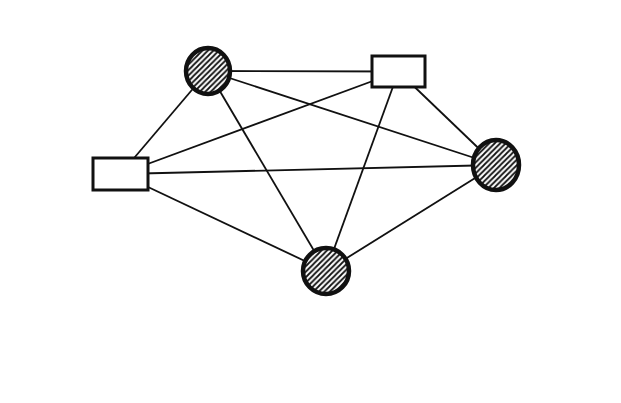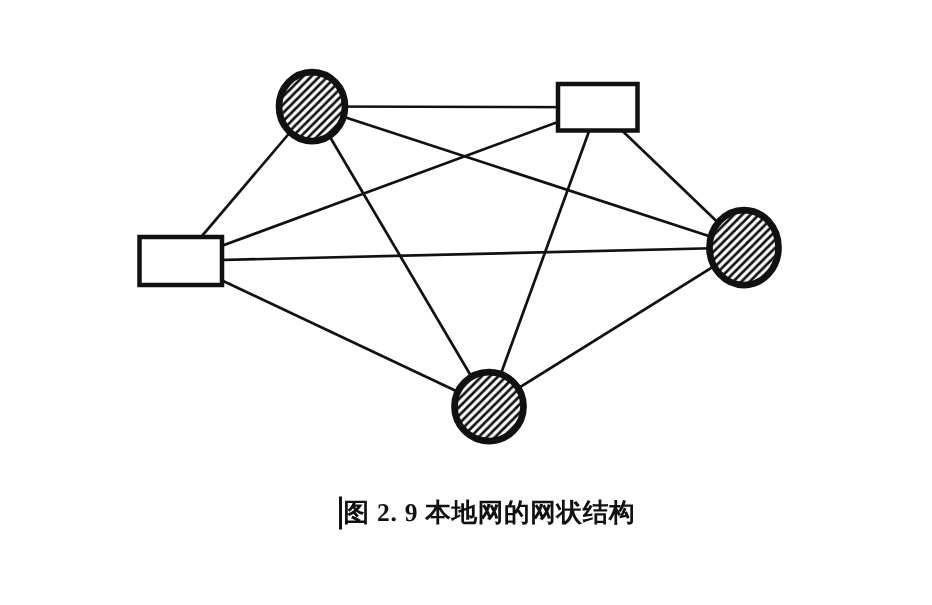--- a/index.html
+++ b/index.html
@@ -64,15 +64,14 @@
       </g>
     <g id="nodes-layer">
         <ellipse cx="208" cy="71" rx="22" ry="23" fill="url(#hatch)" stroke="#111111" stroke-width="4.5"></ellipse>
         <rect x="372" y="56" width="53" height="31" fill="#ffffff" stroke="#111111" stroke-width="3"></rect>
         <rect x="93" y="158" width="55" height="32" fill="#ffffff" stroke="#111111" stroke-width="3"></rect>
         <ellipse cx="496" cy="165" rx="23" ry="25" fill="url(#hatch)" stroke="#111111" stroke-width="4.5"></ellipse>
         <ellipse cx="326" cy="271" rx="23" ry="23" fill="url(#hatch)" stroke="#111111" stroke-width="4.5"></ellipse>
       </g>
   </svg>
 
-  <div class="figure-caption">图 2. 9 本地网的网状结构</div>
 
 </div>
 
 </body></html>

